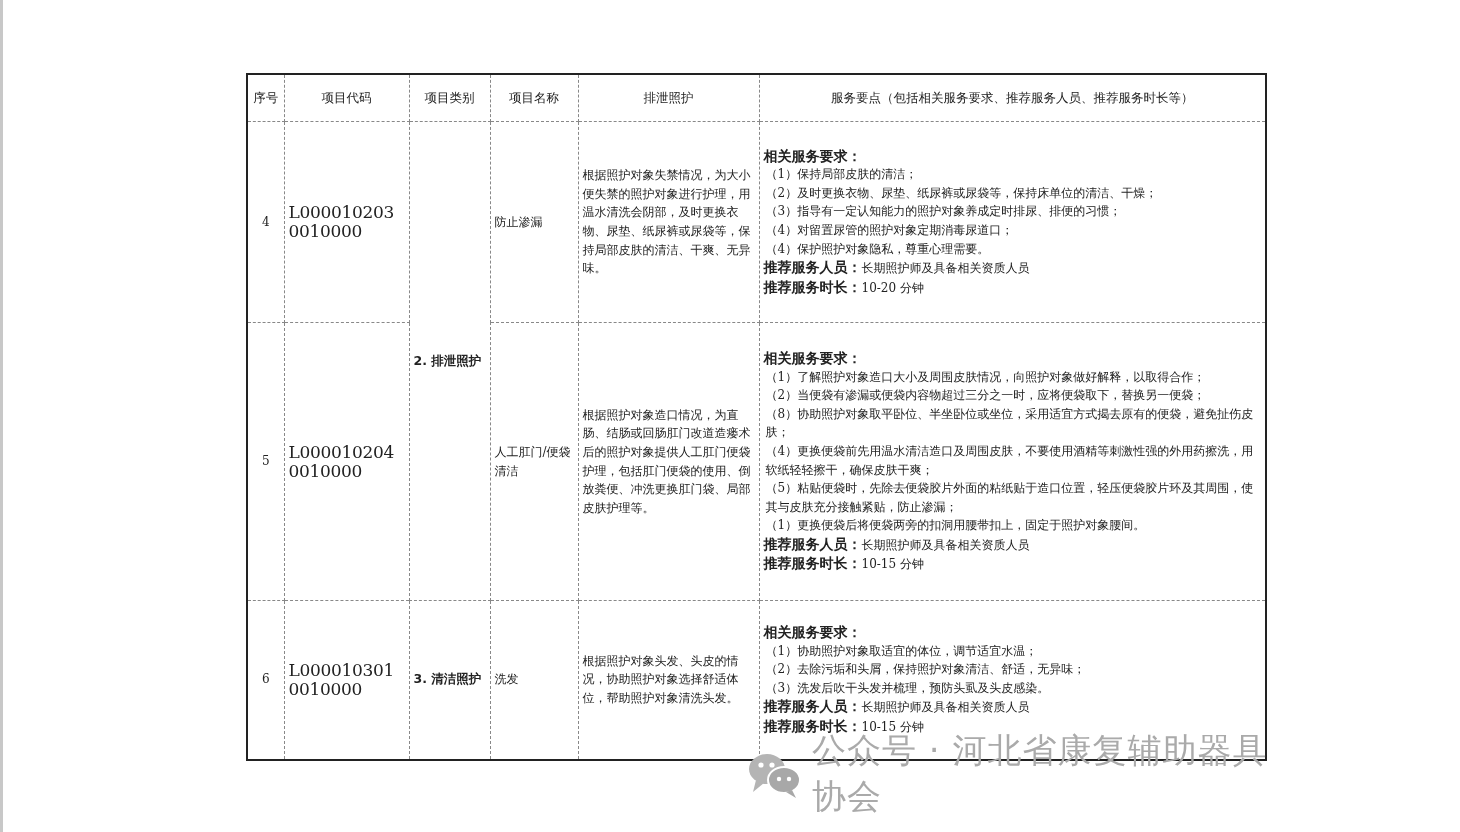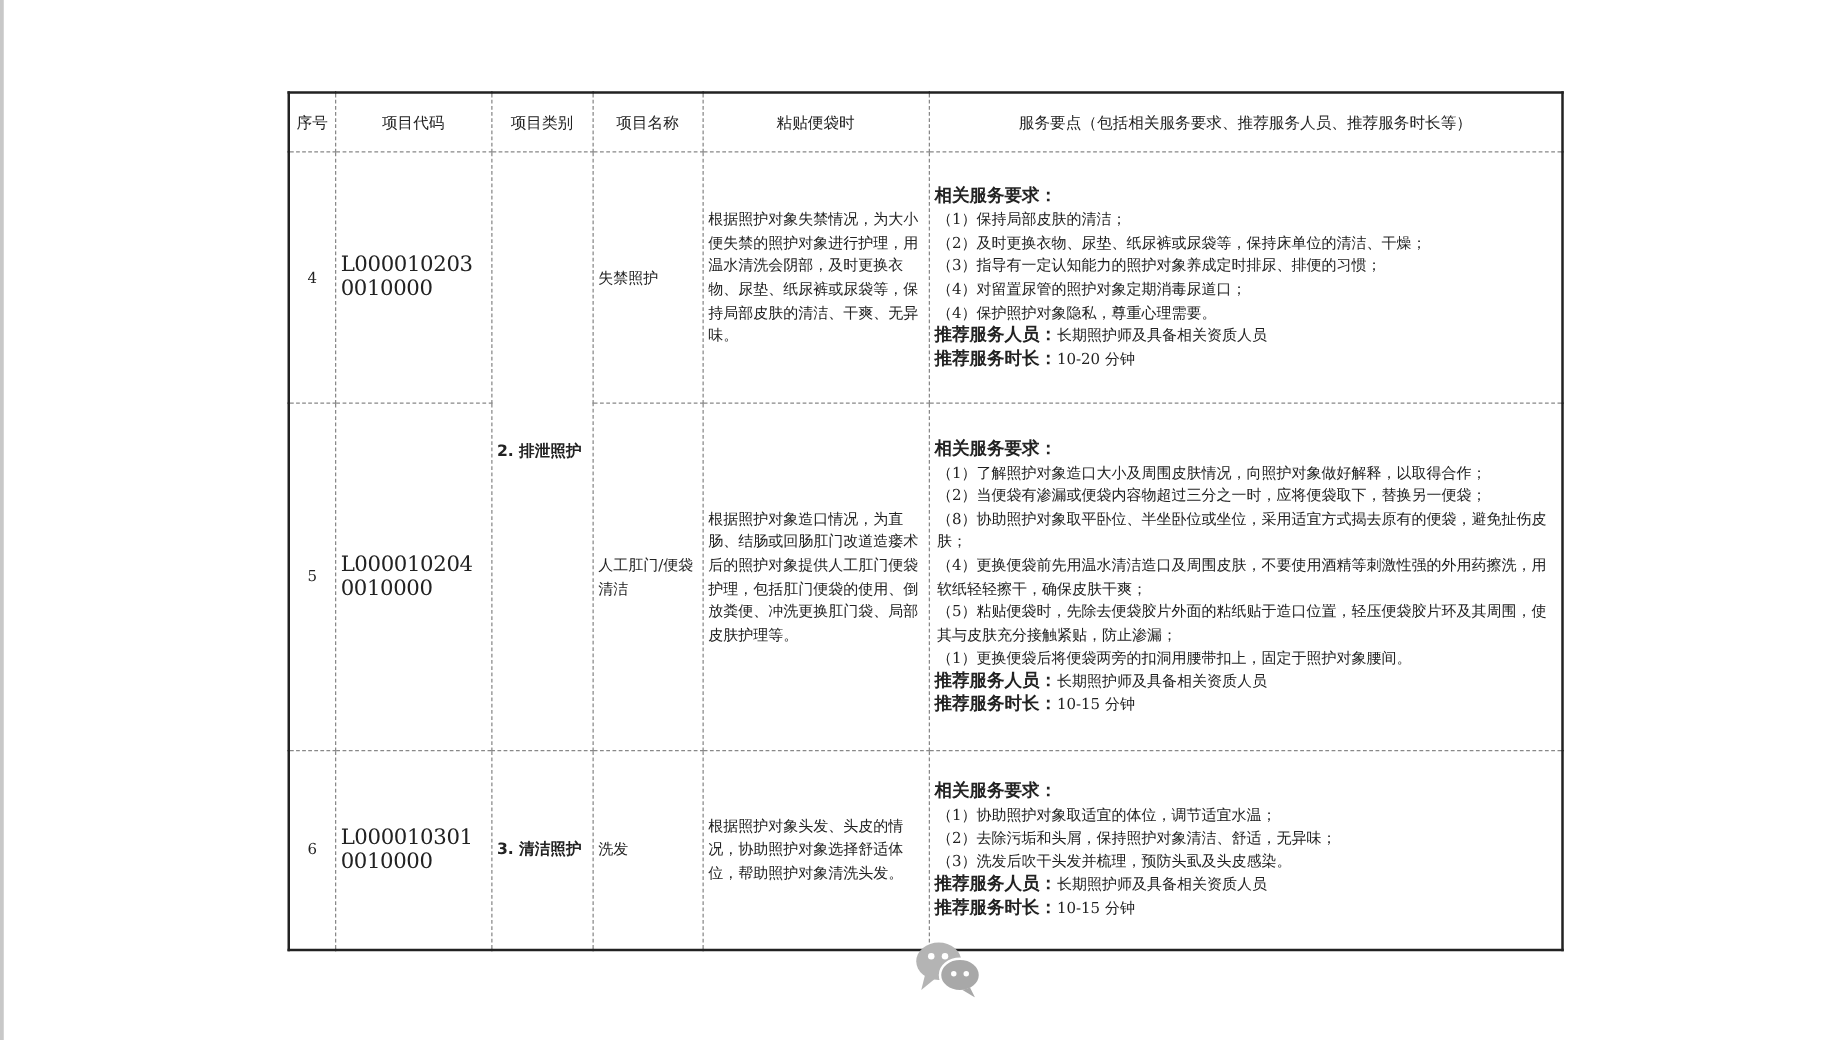--- a/index.html
+++ b/index.html
@@ -1,21 +1,21 @@
 <!DOCTYPE html>
 <html><head>
   <meta charset="utf-8">
   <style>
     html, body { margin: 0; padding: 0; }
     body {
       width: 1460px; height: 832px; background: #ffffff; position: relative; overflow: hidden;
       font-family: "DejaVu Serif", "Liberation Serif", serif; color: #222;
     }
     .left-edge { position: absolute; left: 0; top: 0; width: 3px; height: 832px; background: #c8c8c8; }
-    .page { position: absolute; left: 0; top: 0; width: 1252px; height: 832px; }
+    .page { position: absolute; left: 16px; top: 0; width: 1252px; height: 832px; }
     table.svc {
       position: absolute; left: 230px; top: 73px; width: 1021px; height: 686px;
       border-collapse: collapse; table-layout: fixed;
       border: 2px solid #222; font-size: 12px; line-height: 18.6px;
     }
     table.svc td, table.svc th {
       border: 1px dashed #888; padding: 0 4px; vertical-align: middle; word-break: break-all;
     }
     table.svc th {
       font-family: "DejaVu Sans", "Liberation Sans", sans-serif; font-weight: normal; font-size: 12.5px;
@@ -53,31 +53,31 @@
         <col class="c-name">
         <col class="c-desc">
         <col class="c-points">
     </colgroup>
     <thead>
       <tr>
         <th>序号</th>
         <th>项目代码</th>
         <th>项目类别</th>
         <th>项目名称</th>
-        <th class="desc-solid-l">粘贴便袋时</th>
+        <th class="desc-solid-l">排泄照护</th>
         <th>服务要点（包括相关服务要求、推荐服务人员、推荐服务时长等）</th>
       </tr>
     </thead>
     <tbody>
 
       <tr style="height:201px">
         <td class="no">4</td>
         <td class="code">L0000102030010000</td>
         <td class="cat" rowspan="2">2. 排泄照护</td>
-        <td class="name">失禁照护</td>
+        <td class="name">防止渗漏</td>
         <td class="desc desc-solid-l">根据照护对象失禁情况，为大小便失禁的照护对象进行护理，用温水清洗会阴部，及时更换衣物、尿垫、纸尿裤或尿袋等，保持局部皮肤的清洁、干爽、无异味。</td>
         <td class="points">
           <span class="line lbl">相关服务要求：</span>
           <span class="req">（1）保持局部皮肤的清洁；</span>
           <span class="req">（2）及时更换衣物、尿垫、纸尿裤或尿袋等，保持床单位的清洁、干燥；</span>
           <span class="req">（3）指导有一定认知能力的照护对象养成定时排尿、排便的习惯；</span>
           <span class="req">（4）对留置尿管的照护对象定期消毒尿道口；</span>
           <span class="req">（4）保护照护对象隐私，尊重心理需要。</span>
           <span class="line"><span class="lbl">推荐服务人员：</span><span>长期照护师及具备相关资质人员</span></span>
           <span class="line"><span class="lbl">推荐服务时长：</span><span>10-20 分钟</span></span>
@@ -126,14 +126,15 @@
         <ellipse cx="21" cy="19" rx="18" ry="15" fill="#b4b4b4"></ellipse>
         <polygon points="10,30 7,42 18,33" fill="#b4b4b4"></polygon>
         <circle cx="15" cy="15" r="2.6" fill="#fff"></circle>
         <circle cx="26" cy="15" r="2.6" fill="#fff"></circle>
         <ellipse cx="38" cy="30" rx="16" ry="13" fill="#a8a8a8" stroke="#fff" stroke-width="2"></ellipse>
         <polygon points="46,40 50,48 40,42" fill="#a8a8a8"></polygon>
         <circle cx="33" cy="29" r="2.2" fill="#fff"></circle>
         <circle cx="43" cy="29" r="2.2" fill="#fff"></circle>
       </svg>
     </span>
+    <span>公众号 · 河北省康复辅助器具协会</span>
   </div>
 </div>
 
 </body></html>

